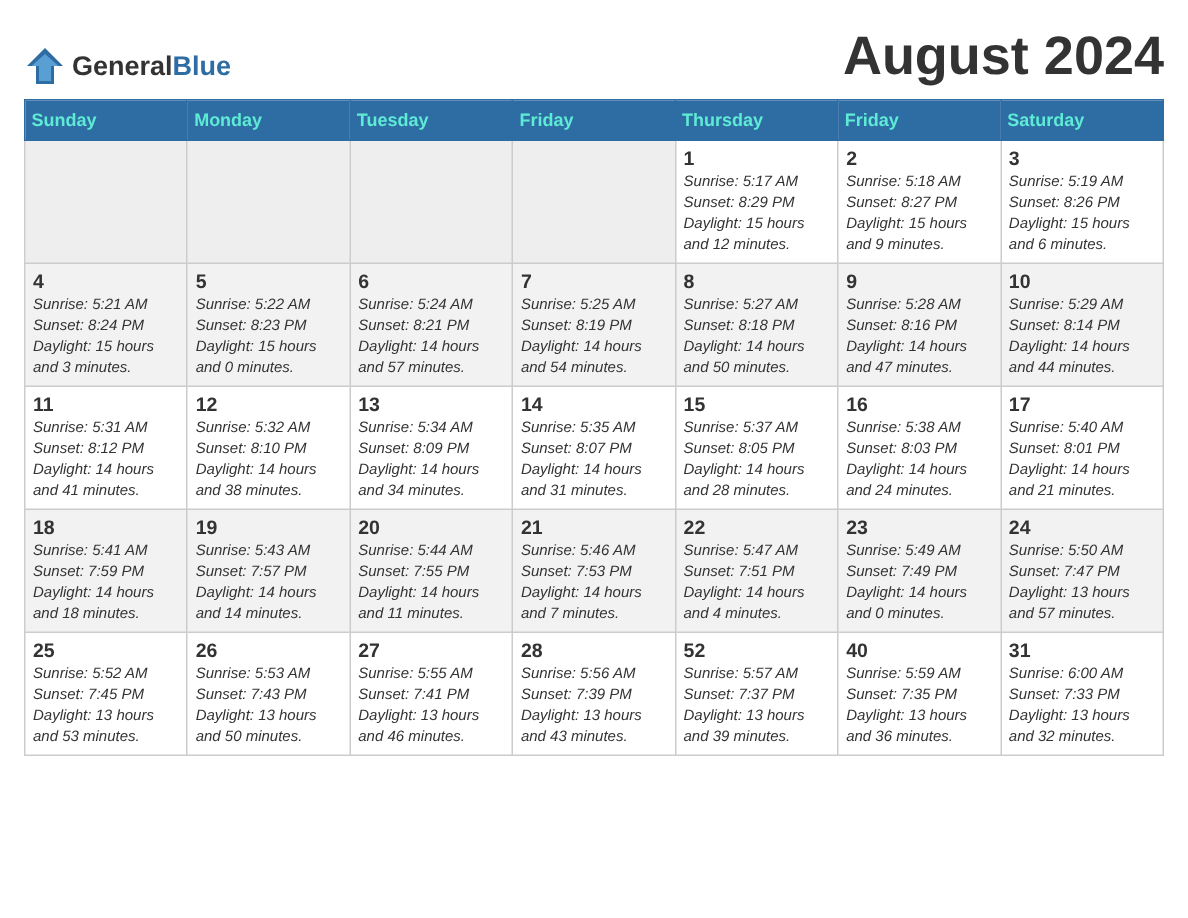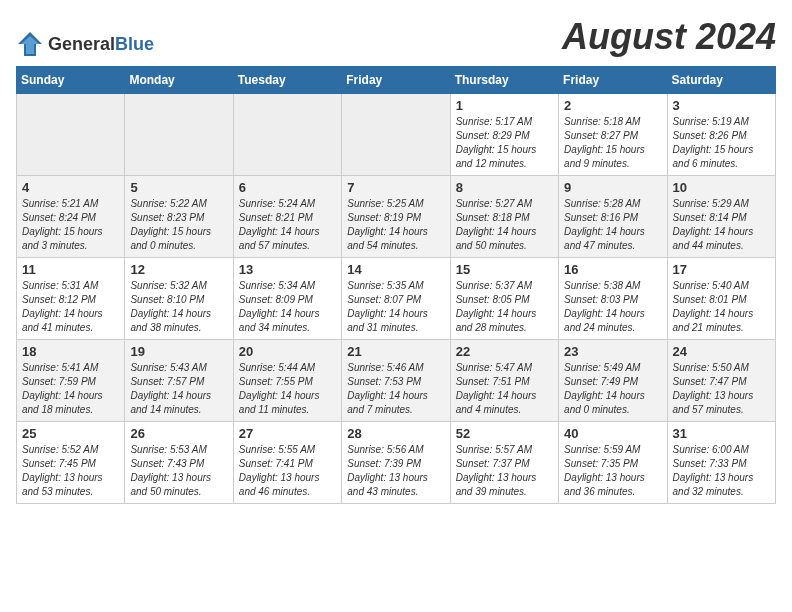--- a/index.html
+++ b/index.html
@@ -25,34 +25,33 @@
       width: 28px;
       height: 28px;
     }
     .title-area {
       text-align: right;
     }
     .month-title {
       font-size: 36px;
       font-weight: bold;
       color: #333;
-      font-style: italic;
     }
     .location-title {
       font-size: 16px;
       color: #555;
     }
     .calendar-table {
       width: 100%;
       border-collapse: collapse;
       font-size: 11px;
     }
     .calendar-table th {
       background: #2e6da4;
-      color: #ffffff;
+      color: #5eead4;
       padding: 6px 4px;
       text-align: left;
       font-size: 12px;
       font-weight: bold;
       border: 1px solid #2e6da4;
     }
     .calendar-table td {
       border: 1px solid #ccc;
       vertical-align: top;
       padding: 4px 5px;

